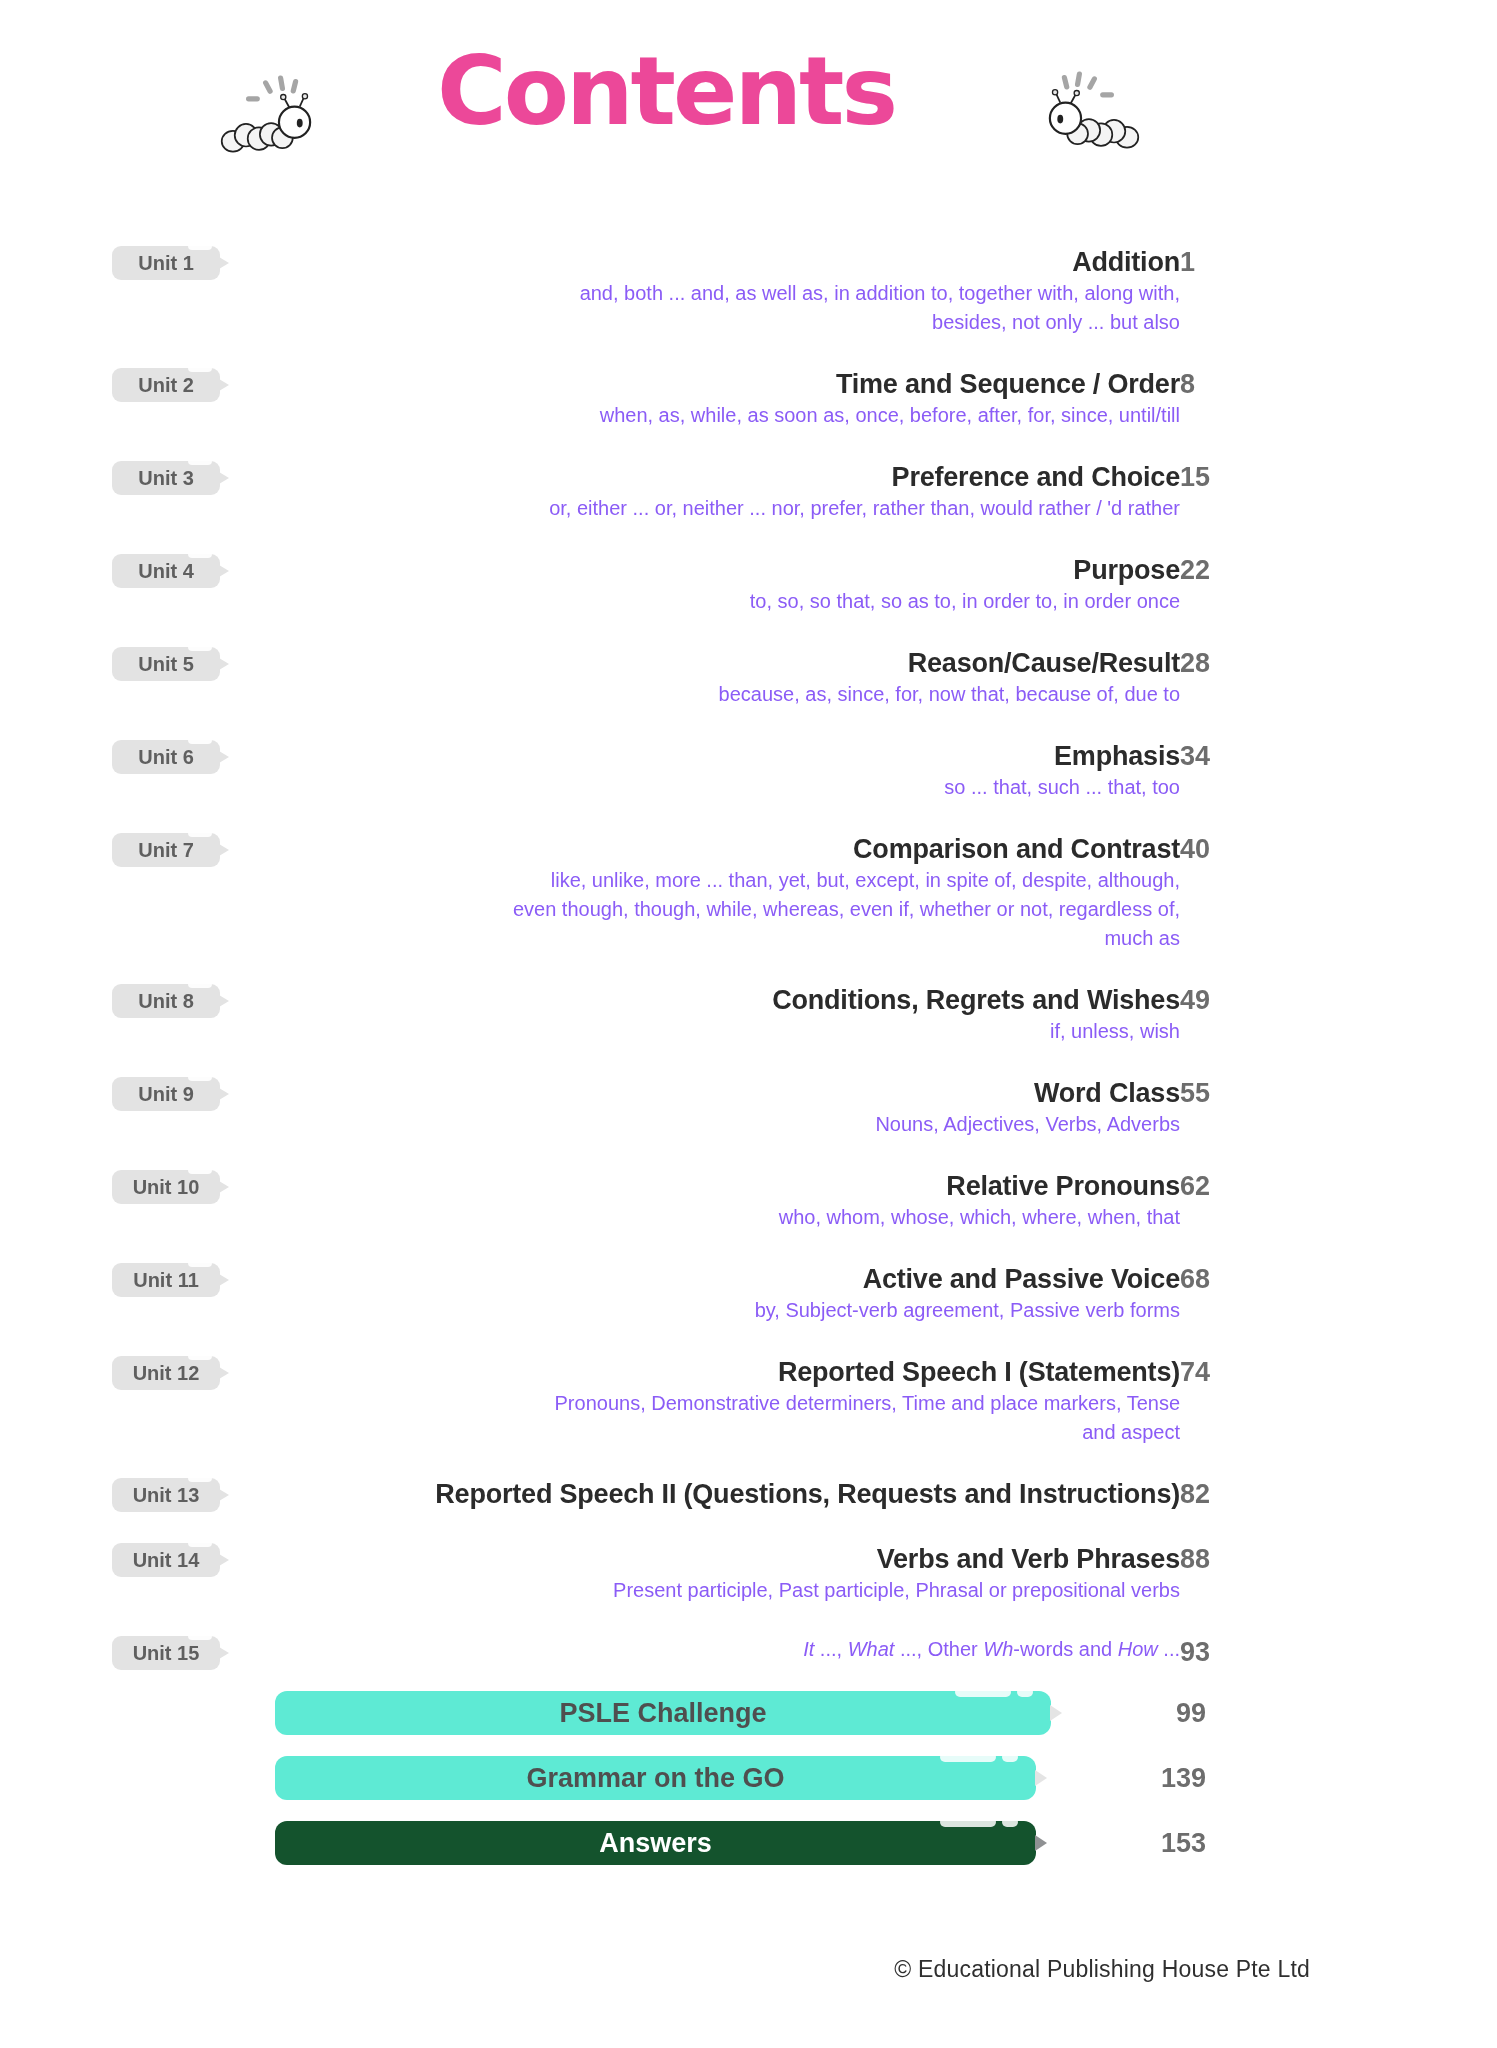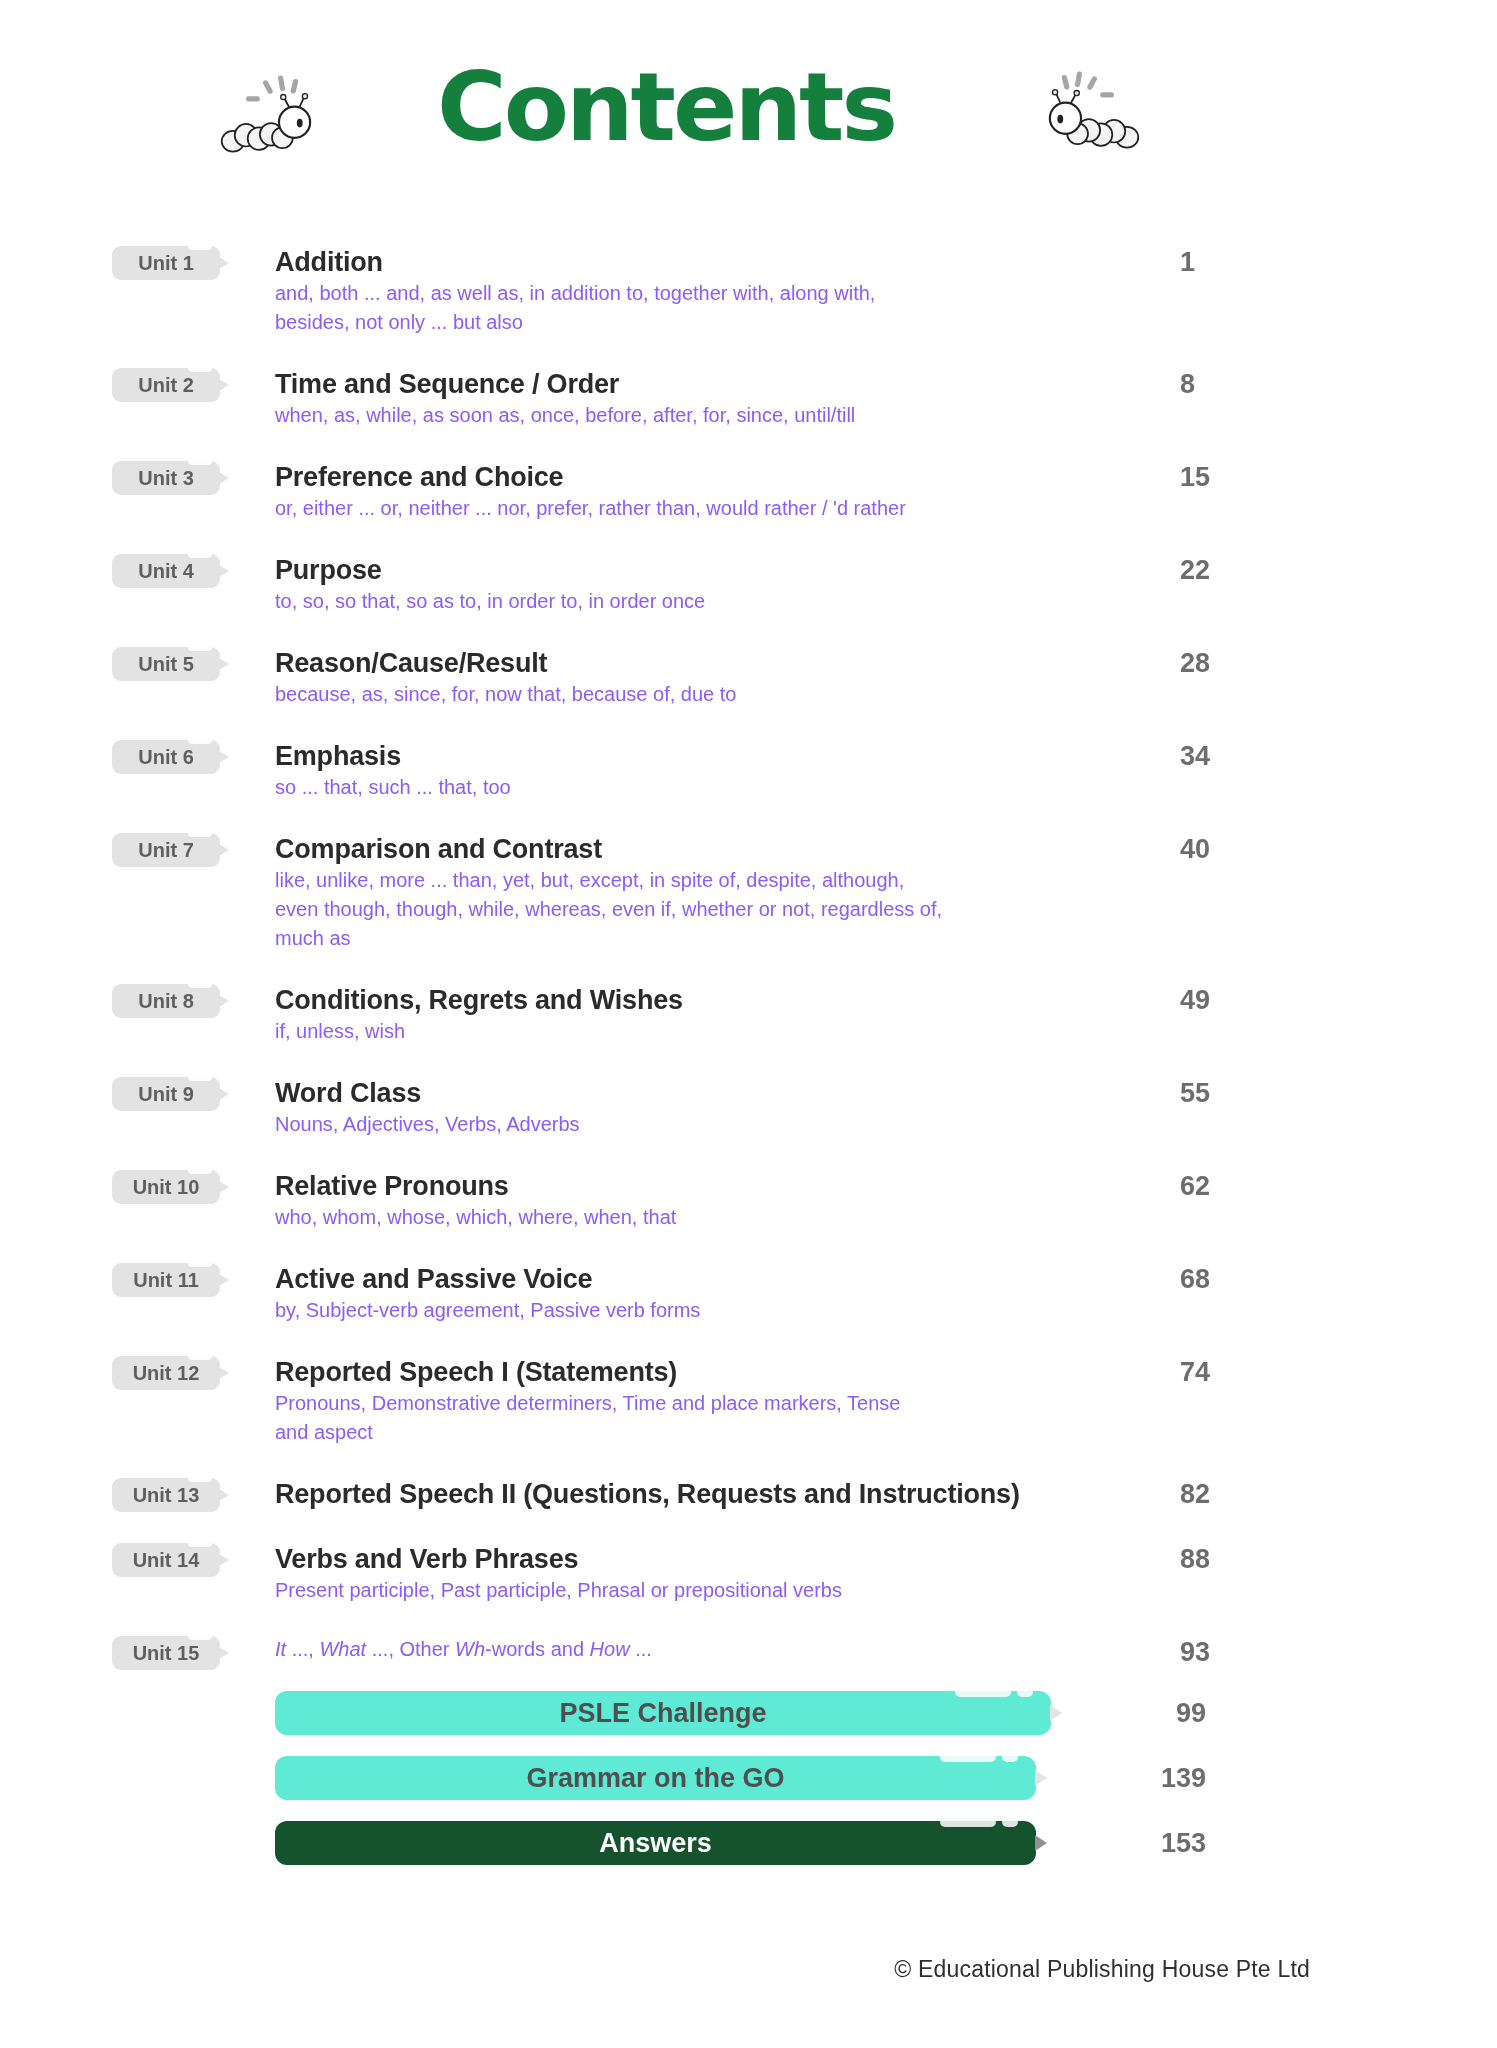--- a/index.html
+++ b/index.html
@@ -4,29 +4,29 @@
 <style>
   * { margin:0; padding:0; box-sizing:border-box; }
   html,body { background:#ffffff; }
   body {
     width:1497px; height:2048px; position:relative; overflow:hidden;
     font-family:"Liberation Sans", sans-serif; color:#2b2b2b;
   }
   
   .header { position:absolute; top:0; left:0; width:1497px; height:245px; }
   .main-title {
-    position:absolute; left:666px; top:52px; transform:translateX(-50%);
+    position:absolute; left:666px; top:36px; transform:translateX(-50%);
     font-family:"DejaVu Sans", sans-serif;
-    font-size:95px; font-weight:900; letter-spacing:-3px; color:#15803d; white-space:nowrap;
+    font-size:95px; font-weight:900; letter-spacing:-3px; color:#ec4899; white-space:nowrap;
   }
   .cat { position:absolute; width:104px; height:88px; }
   .cat-left  { left:220px; top:70px; }
   .cat-right { left:1036px; top:66px; transform:scaleX(-1); }
   
-  .toc { position:absolute; top:245px; left:0; width:1206px; }
+  .toc { position:absolute; top:245px; left:0; width:1206px;text-align:right; }
   .toc-row { display:flex; align-items:flex-start; margin-bottom:30px; }
   .badge-col { margin-left:112px; width:163px; flex:0 0 auto; }
   .unit-badge {
     position:relative; width:108px; height:34px; margin-top:1px;
     background:#e3e3e3; border-radius:9px;
     display:flex; align-items:center; justify-content:center;
     font-size:20px; font-weight:bold; color:#5f5f5f;
   }
   .unit-badge::after {
     content:""; position:absolute; right:-9px; top:11px; width:0; height:0;

